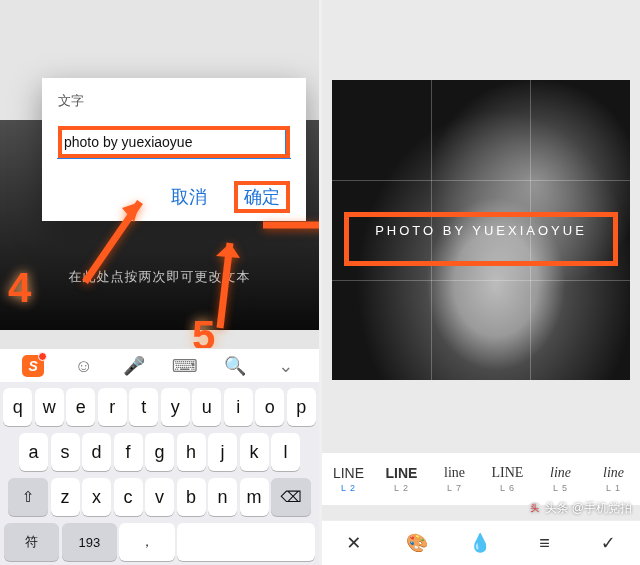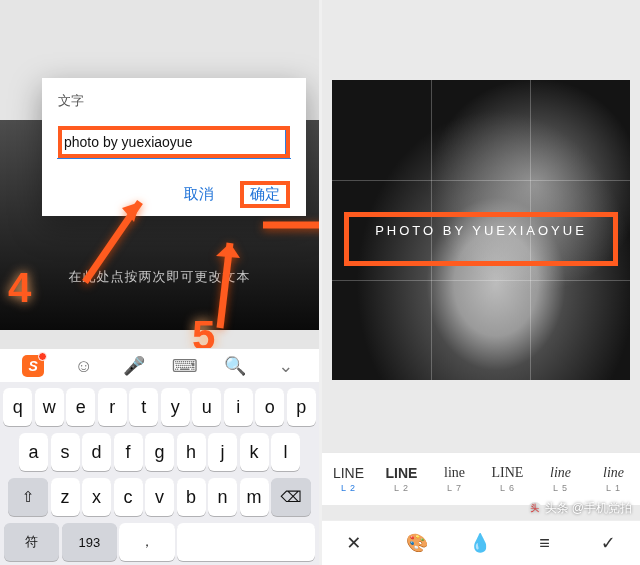--- a/index.html
+++ b/index.html
@@ -8,21 +8,21 @@
   .right{position:absolute;left:322px;top:0;width:318px;height:565px;background:#eaeaea}
   
   .left-upper{position:absolute;left:0;top:0;right:0;height:348px;background:#e5e5e5;overflow:hidden}
   .photo-bg{position:absolute;left:0;top:120px;right:0;height:210px;background:#1e1e1e;background:linear-gradient(#4d4d4d,#0a0a0a)}
   .photo-bg .txt{color:#c8c8c8;font-size:13px;letter-spacing:1px;text-align:center;margin-top:148px}
   .dialog{position:absolute;left:42px;top:78px;width:232px;background:#fff;border-radius:0;box-shadow:0 10px 30px rgba(0,0,0,.35);padding:14px 16px 8px}
   .dlg-title{font-size:13px;color:#555}
   .dlg-input-wrap{margin-top:16px;border:4px solid #ff5b1f;padding:0}
   .dlg-input{width:100%;box-sizing:border-box;border:none;outline:none;font-size:14px;padding:4px 2px;color:#111;border-right:1px solid #2a7de1}
   .dlg-underline{height:1px;background:#2a7de1;margin:0 -1px}
-  .dlg-buttons{margin-top:22px;text-align:right;font-size:15px}
+  .dlg-buttons{margin-top:22px;text-align:right;font-size:18px}
   .dlg-btn{display:inline-block;color:#1e72d8;margin-left:18px;padding:4px 4px;cursor:pointer}
   .ok-highlight{border:4px solid #ff5b1f;padding:0 6px}
   
   .arrow{position:absolute;pointer-events:none;filter:drop-shadow(0 2px 4px rgba(255,80,0,.6))}
   .step{position:absolute;font-size:42px;font-weight:700;color:#ff5b1f;text-shadow:0 0 6px #ffb m,0 0 12px rgba(255,120,0,.8);-webkit-text-stroke:1px #fff0}
   .step span{filter:drop-shadow(0 0 6px #ffae6b)}
   
   .kbd-bar{position:absolute;left:0;right:0;top:348px;height:34px;background:#fff;border-top:1px solid #e5e5e5;display:flex;align-items:center;justify-content:space-between;padding:0 8px}
   .kbd-bar .cell{flex:1;text-align:center;color:#777;font-size:18px}
   .s-logo{width:22px;height:22px;border-radius:5px;background:#ff6a1f;display:inline-flex;align-items:center;justify-content:center;color:#fff;font-weight:700;font-size:14px;font-style:italic;position:relative}

